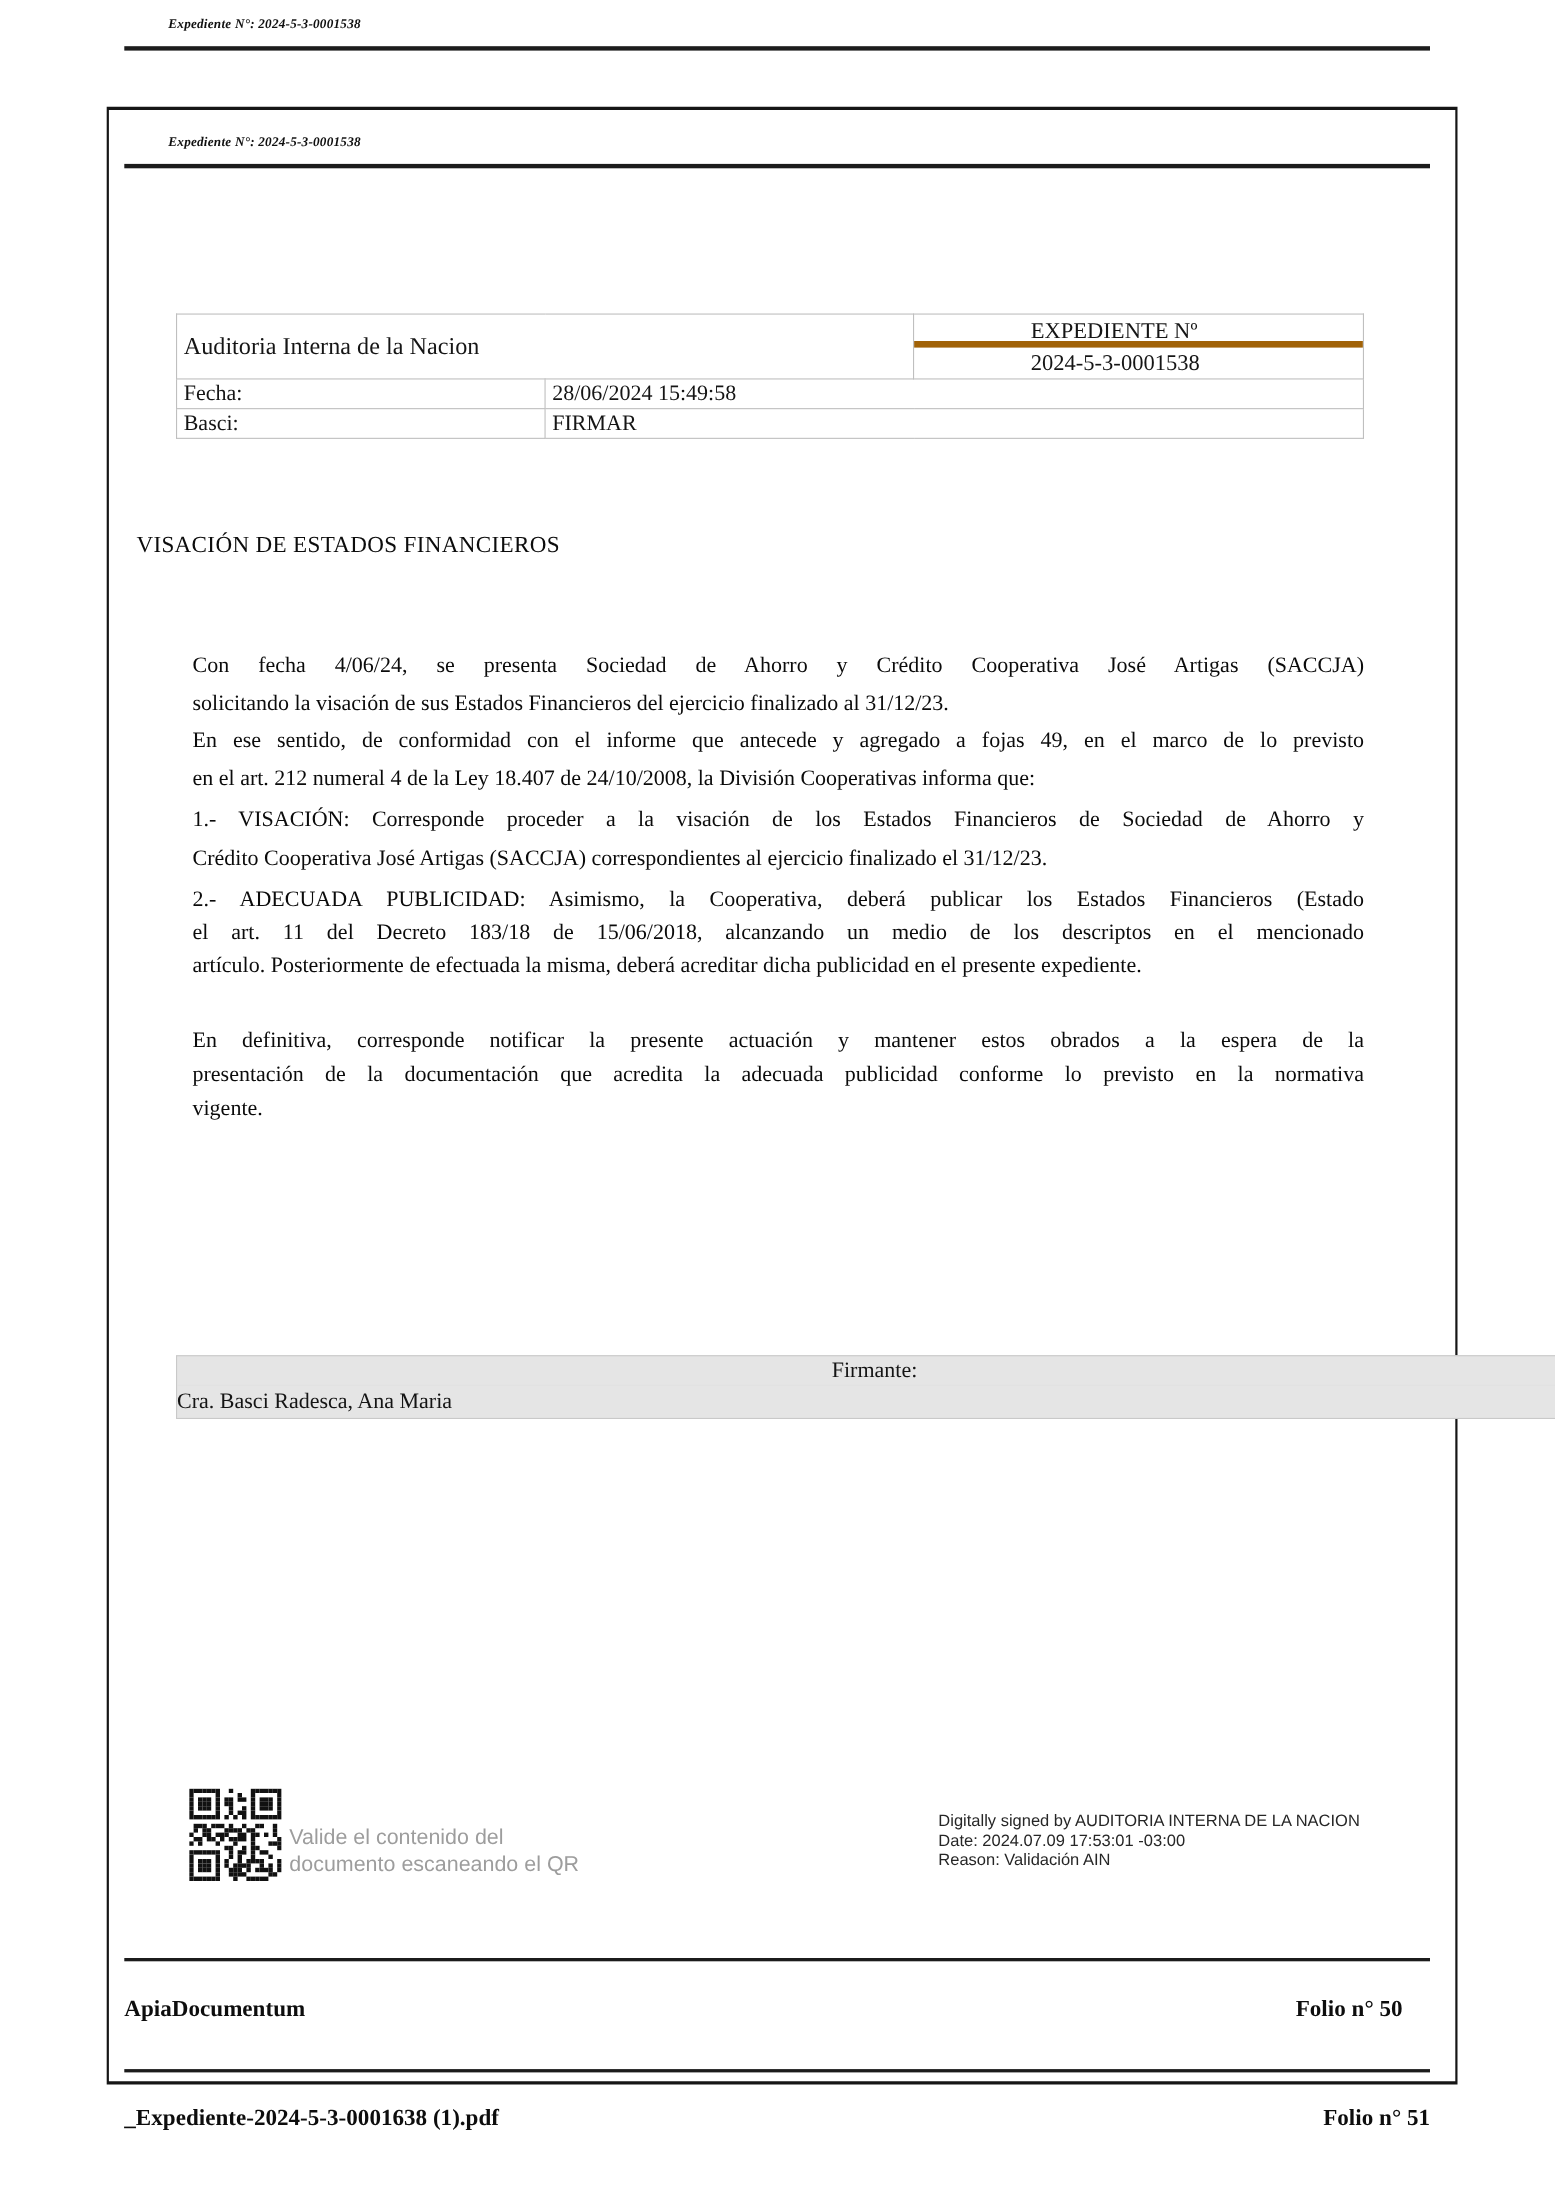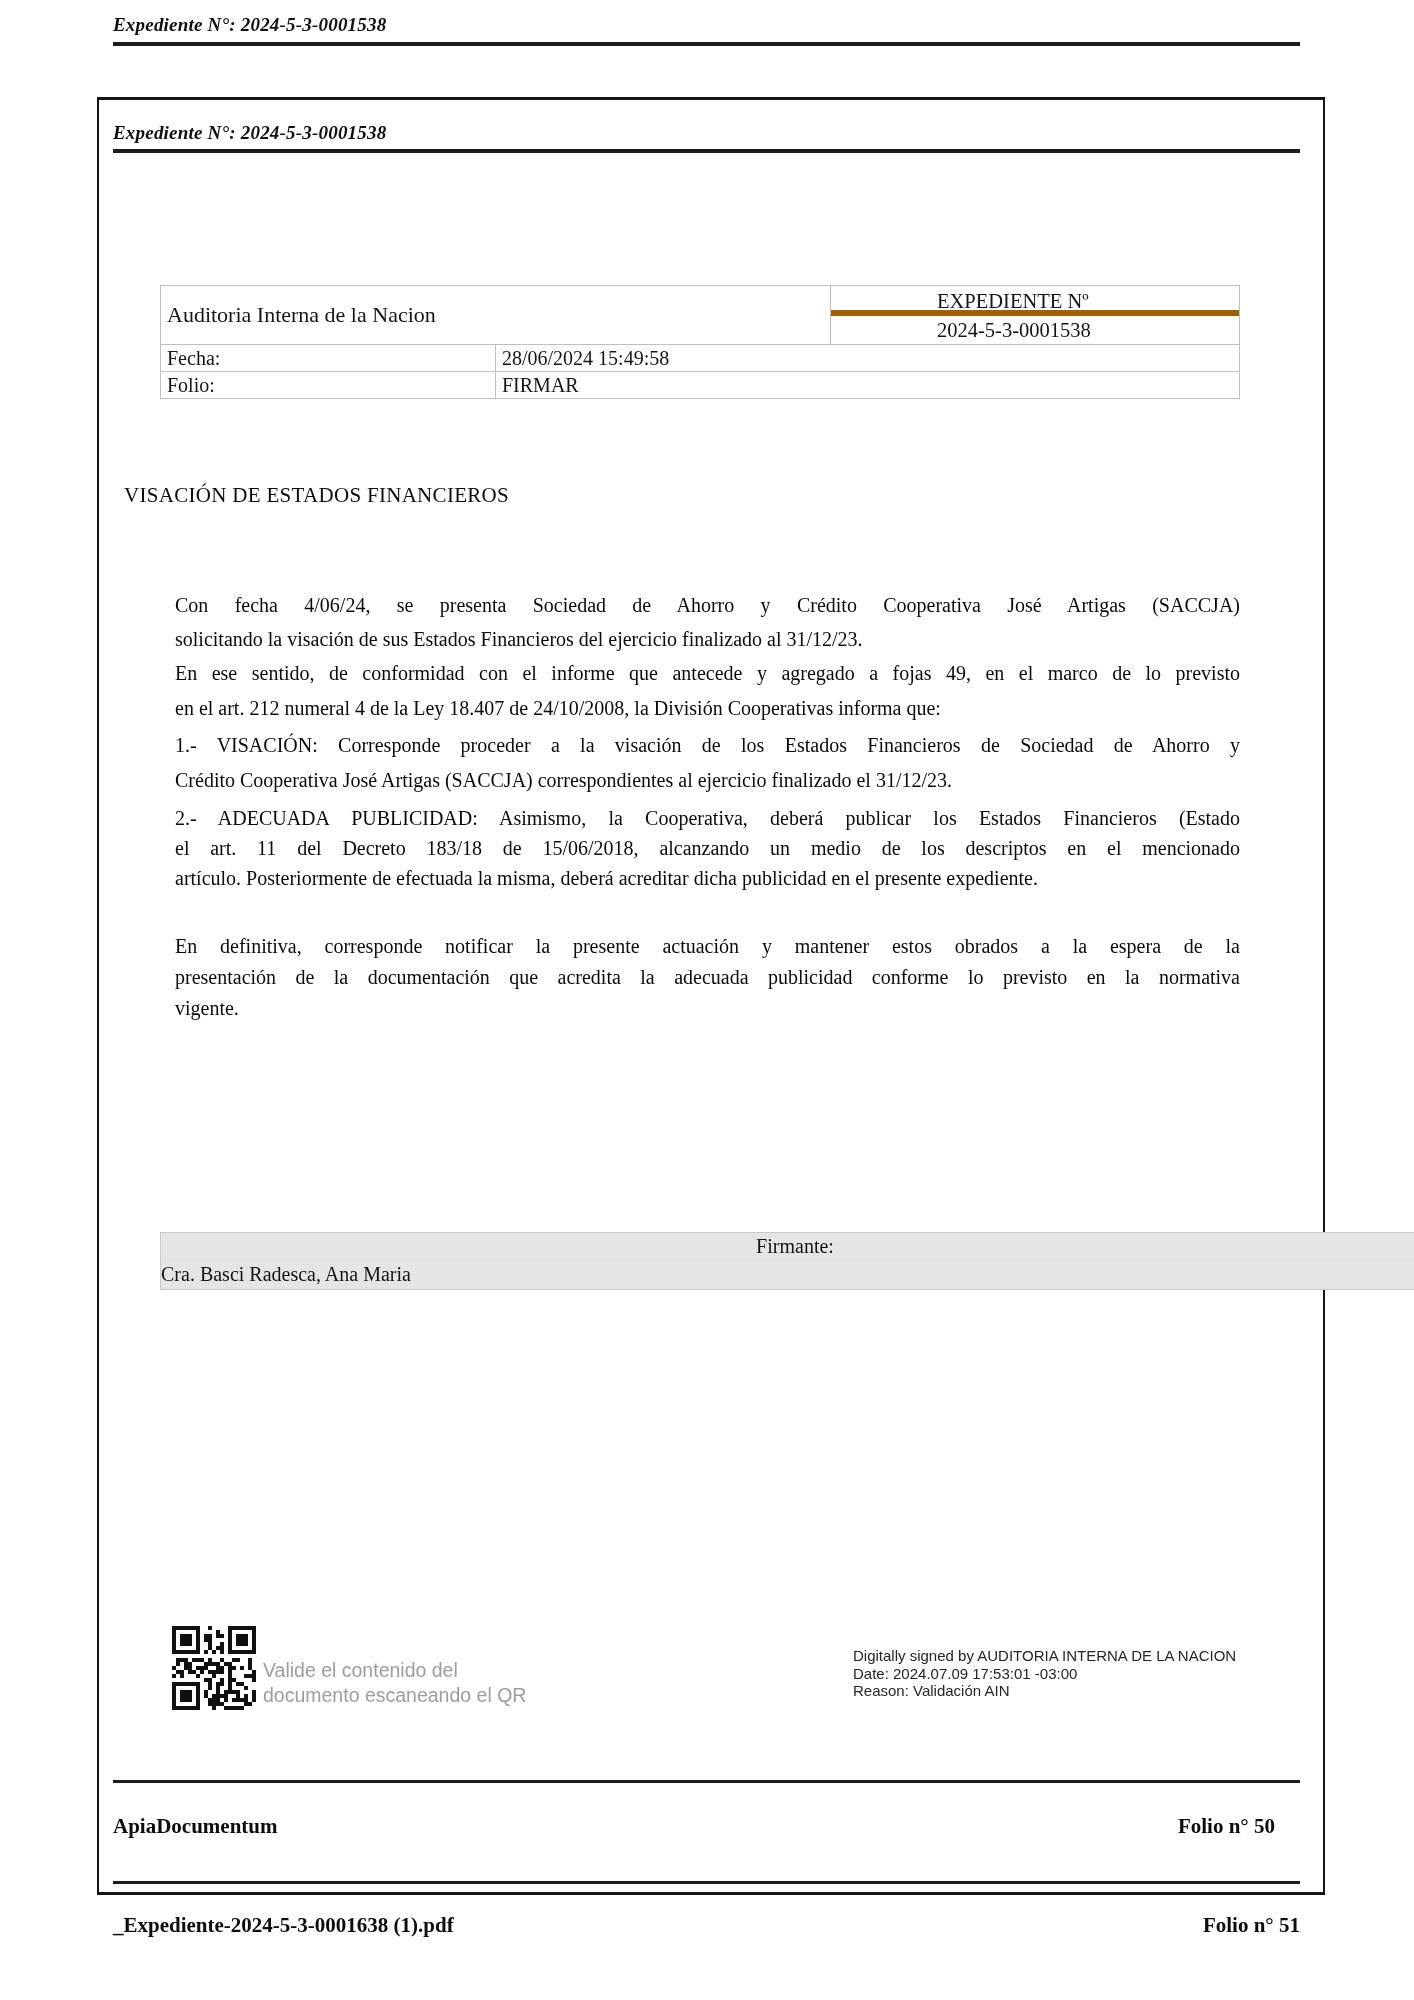--- a/index.html
+++ b/index.html
@@ -2,21 +2,21 @@
 <html><head>
 <meta charset="utf-8">
 <style>
   html,body{margin:0;padding:0;background:#ffffff;}
   body{width:1414px;height:2000px;position:relative;font-family:"Liberation Serif",serif;color:#101010;overflow:hidden;}
   .abs{position:absolute;}
 
   
   .rule{position:absolute;background:#1c1c1c;height:3px;}
 
-  .hdr-exp{font-size:19px;font-weight:bold;font-style:italic;letter-spacing:.2px;}
+  .hdr-exp{font-size:12px;font-weight:bold;font-style:italic;letter-spacing:.2px;margin-left:40px;}
 
   
   .page-frame{position:absolute;left:97px;top:97px;width:1228px;height:1798px;
     border:2px solid #161616;border-top-width:3px;border-bottom-width:3px;box-sizing:border-box;background:#fff;}
 
   
   .info-table{position:absolute;left:160px;top:285px;width:1080px;border-collapse:collapse;table-layout:fixed;}
   .info-table td{border:1px solid #bfbfbf;font-size:20px;padding:0 6px;vertical-align:middle;color:#151515;}
   .info-table .org-cell{text-align:left;font-size:22px;height:58px;}
   .info-table .label-cell{width:220px;}
@@ -72,21 +72,21 @@
     <td class="exp-cell" style="width:408px;">
       <span class="exp-inner exp-top">EXPEDIENTE Nº</span>
       <span class="exp-inner exp-bot">2024-5-3-0001538</span>
     </td>
   </tr>
   <tr class="row-small">
     <td class="label-cell">Fecha:</td>
     <td colspan="2">28/06/2024 15:49:58</td>
   </tr>
   <tr class="row-small">
-    <td class="label-cell">Folio:</td>
+    <td class="label-cell">Basci:</td>
     <td colspan="2">FIRMAR</td>
   </tr>
 </tbody>
   </table>
 
 <div class="doc-title">VISACIÓN DE ESTADOS FINANCIEROS</div>
 
 <div class="para" style="top:588px;line-height:34px;">
   <div class="jl">Con fecha 4/06/24, se presenta Sociedad de Ahorro y Crédito Cooperativa José Artigas (SACCJA)</div>
   <div class="ll">solicitando la visación de sus Estados Financieros del ejercicio finalizado al 31/12/23.</div>

